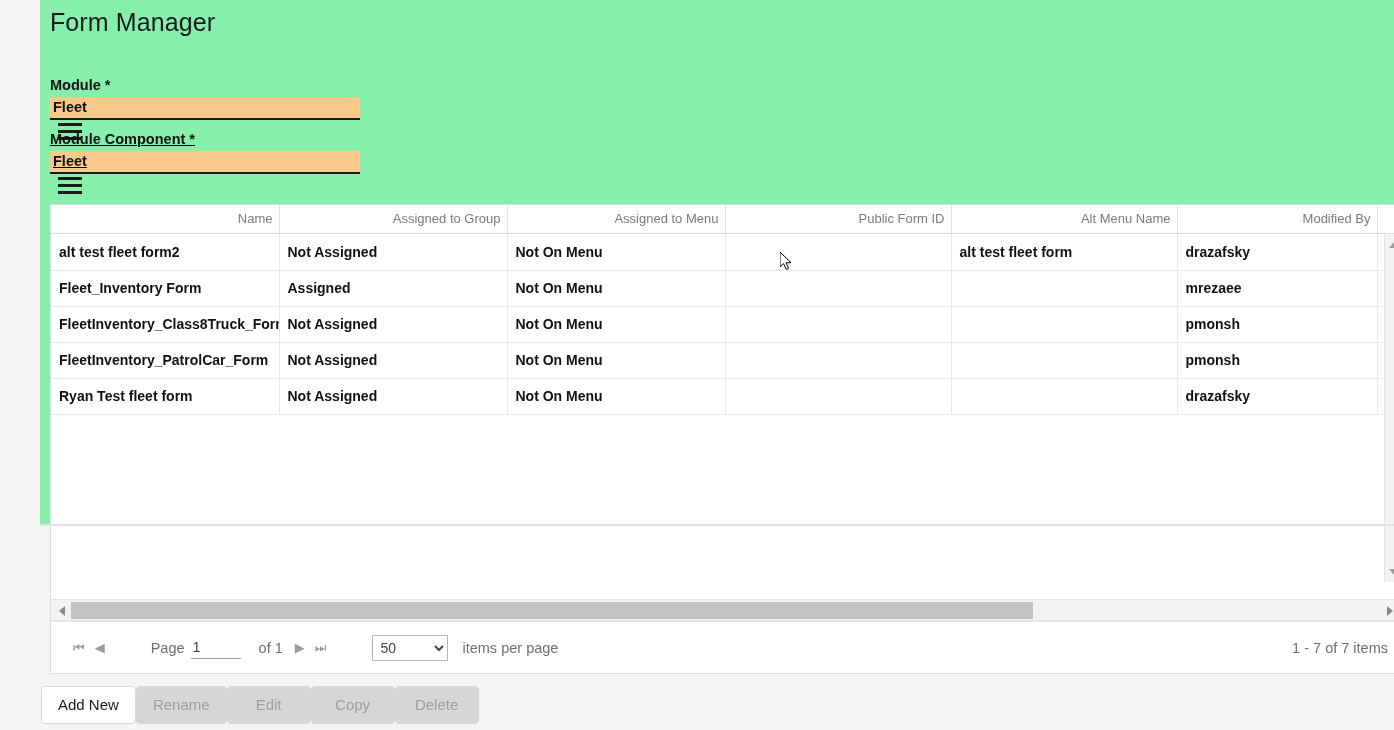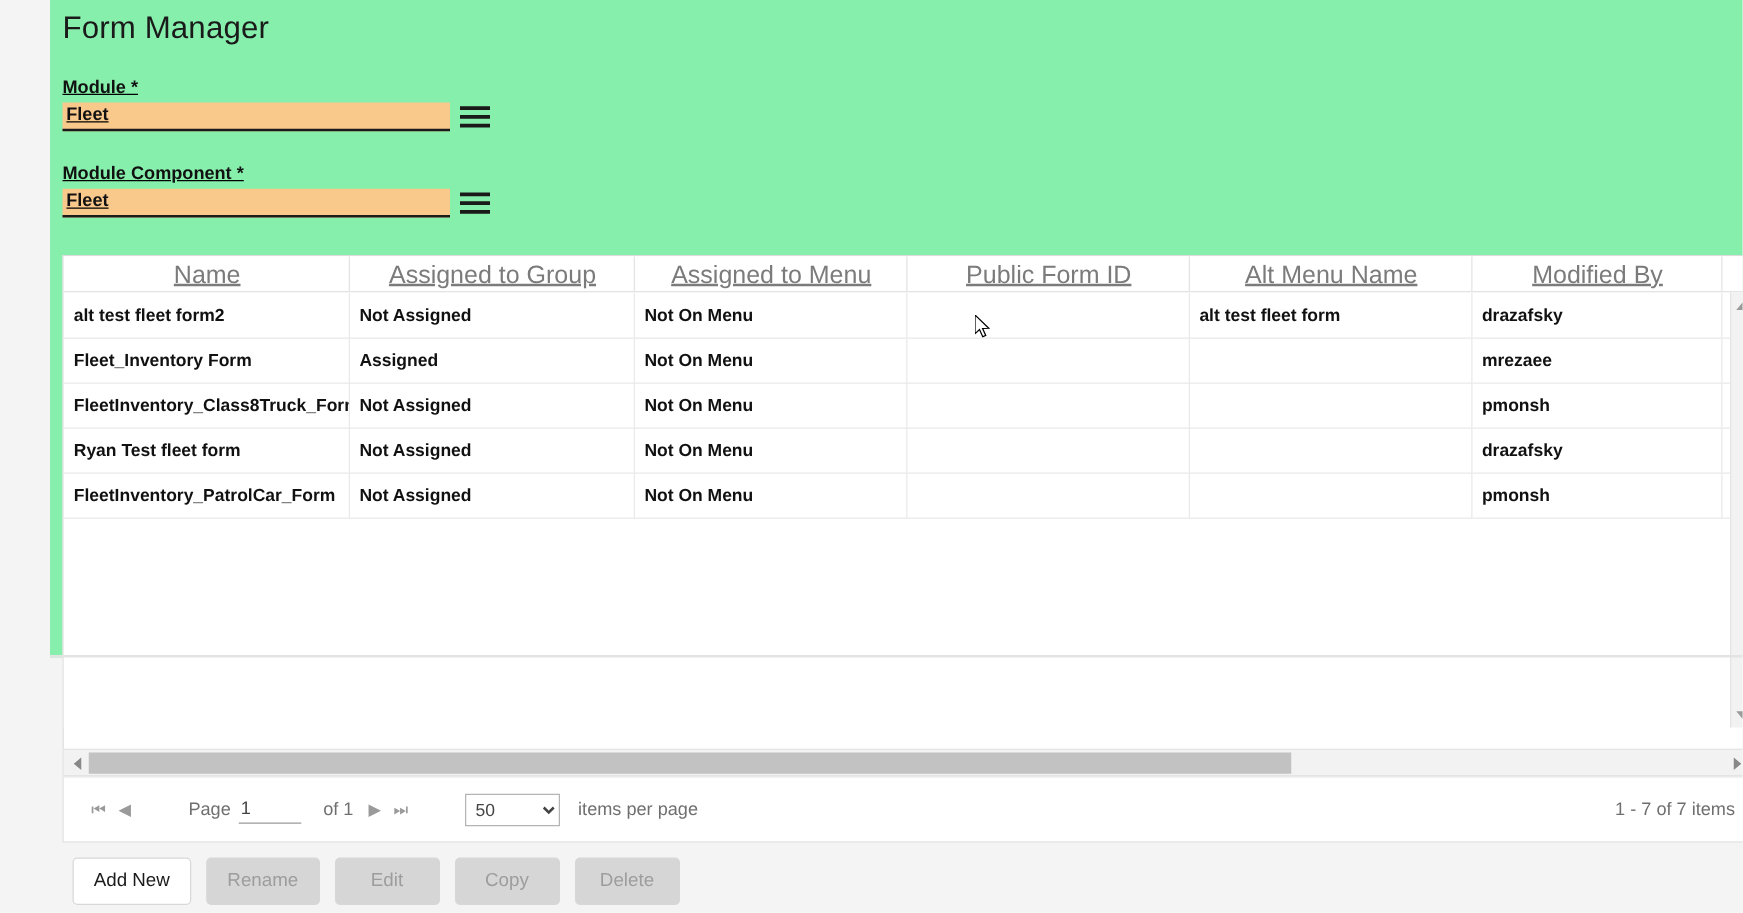--- a/index.html
+++ b/index.html
@@ -29,21 +29,21 @@
 
   
   .field-block { position: absolute; left: 10px; }
   .field-label {
     font-size: 14.5px;
     font-weight: bold;
     color: #111;
     margin-bottom: 4px;
     display: block;
   }
-  .field-row { display: flex; align-items: flex-start; }
+  .field-row { display: flex; align-items: flex-start; flex-direction: column; }
   .combo-input {
     width: 310px;
     height: 23px;
     background: #f9c98c;
     border: none;
     border-bottom: 2px solid #1a1a1a;
     font-family: "Liberation Sans", sans-serif;
     font-size: 14.5px;
     font-weight: bold;
     color: #111;
@@ -77,31 +77,30 @@
     border-bottom: 1px solid #dcdcdc;
     background: #fff;
     overflow: hidden;
   }
   table.gridtable {
     border-collapse: collapse;
     table-layout: fixed;
     width: 1340px;
   }
   table.gridtable th {
-    font-size: 20px;
+    font-size: 13px;
     font-weight: normal;
     color: #7b7b7b;
-    text-align: center;
+    text-align: right;
     padding: 4px 6px 5px 8px;
     border-right: 1px solid #e4e4e4;
     white-space: nowrap;
     overflow: hidden;
     height: 28px;
     vertical-align: middle;
-    text-decoration: underline;
   }
   table.gridtable th:last-child { border-right: none; }
   .grid-body {
     position: relative;
     height: 348px;
     overflow: hidden;
     background: #fff;
   }
   table.gridtable td {
     font-size: 14px;
@@ -234,23 +233,22 @@
   .pg-count {
     margin-left: auto;
     font-size: 14.5px;
     color: #6f6f6f;
     white-space: nowrap;
   }
 
   
   .actions {
     position: absolute;
-    left: 18px; top: 686px;
+    left: 1px; top: 686px;
     display: flex;
-    gap: 12px;
   }
   .btn {
     height: 38px;
     min-width: 84px;
     padding: 0 16px;
     font-family: "Liberation Sans", sans-serif;
     font-size: 15px;
     border-radius: 4px;
     cursor: pointer;
     line-height: 36px;
@@ -313,21 +311,21 @@
     pointer-events: none;
   }
 </style>
 </head>
 <body>
 
 <div id="page">
 
   <div class="page-title">Form Manager</div>
 
-  <div class="field-block" style="top:62px;text-decoration:underline;">
+  <div class="field-block" style="top:77px;">
     <span class="field-label">Module *</span>
     <div class="field-row">
       <input class="combo-input" type="text" value="Fleet" style="">
       <div class="hamburger">
         <span></span>
           <span></span>
           <span></span>
       </div>
     </div>
   </div>
@@ -386,35 +384,35 @@
             <tr>
               <td class="c-name">FleetInventory_Class8Truck_Form</td>
               <td class="c-group">Not Assigned</td>
               <td class="c-menu">Not On Menu</td>
               <td class="c-public"></td>
               <td class="c-alt"></td>
               <td class="c-mod">pmonsh</td>
               <td class="c-pad"></td>
             </tr>
             <tr>
+              <td class="c-name">FleetInventory_PatrolCar_Form</td>
+              <td class="c-group">Not Assigned</td>
+              <td class="c-menu">Not On Menu</td>
+              <td class="c-public"></td>
+              <td class="c-alt"></td>
+              <td class="c-mod">pmonsh</td>
+              <td class="c-pad"></td>
+            </tr>
+            <tr>
               <td class="c-name">Ryan Test fleet form</td>
               <td class="c-group">Not Assigned</td>
               <td class="c-menu">Not On Menu</td>
               <td class="c-public"></td>
               <td class="c-alt"></td>
               <td class="c-mod">drazafsky</td>
-              <td class="c-pad"></td>
-            </tr>
-            <tr>
-              <td class="c-name">FleetInventory_PatrolCar_Form</td>
-              <td class="c-group">Not Assigned</td>
-              <td class="c-menu">Not On Menu</td>
-              <td class="c-public"></td>
-              <td class="c-alt"></td>
-              <td class="c-mod">pmonsh</td>
               <td class="c-pad"></td>
             </tr>
           </tbody>
       </table>
     </div>
 
     <div class="grid-vscroll">
       <div class="vs-arrow up">
           <i></i>
         </div>

